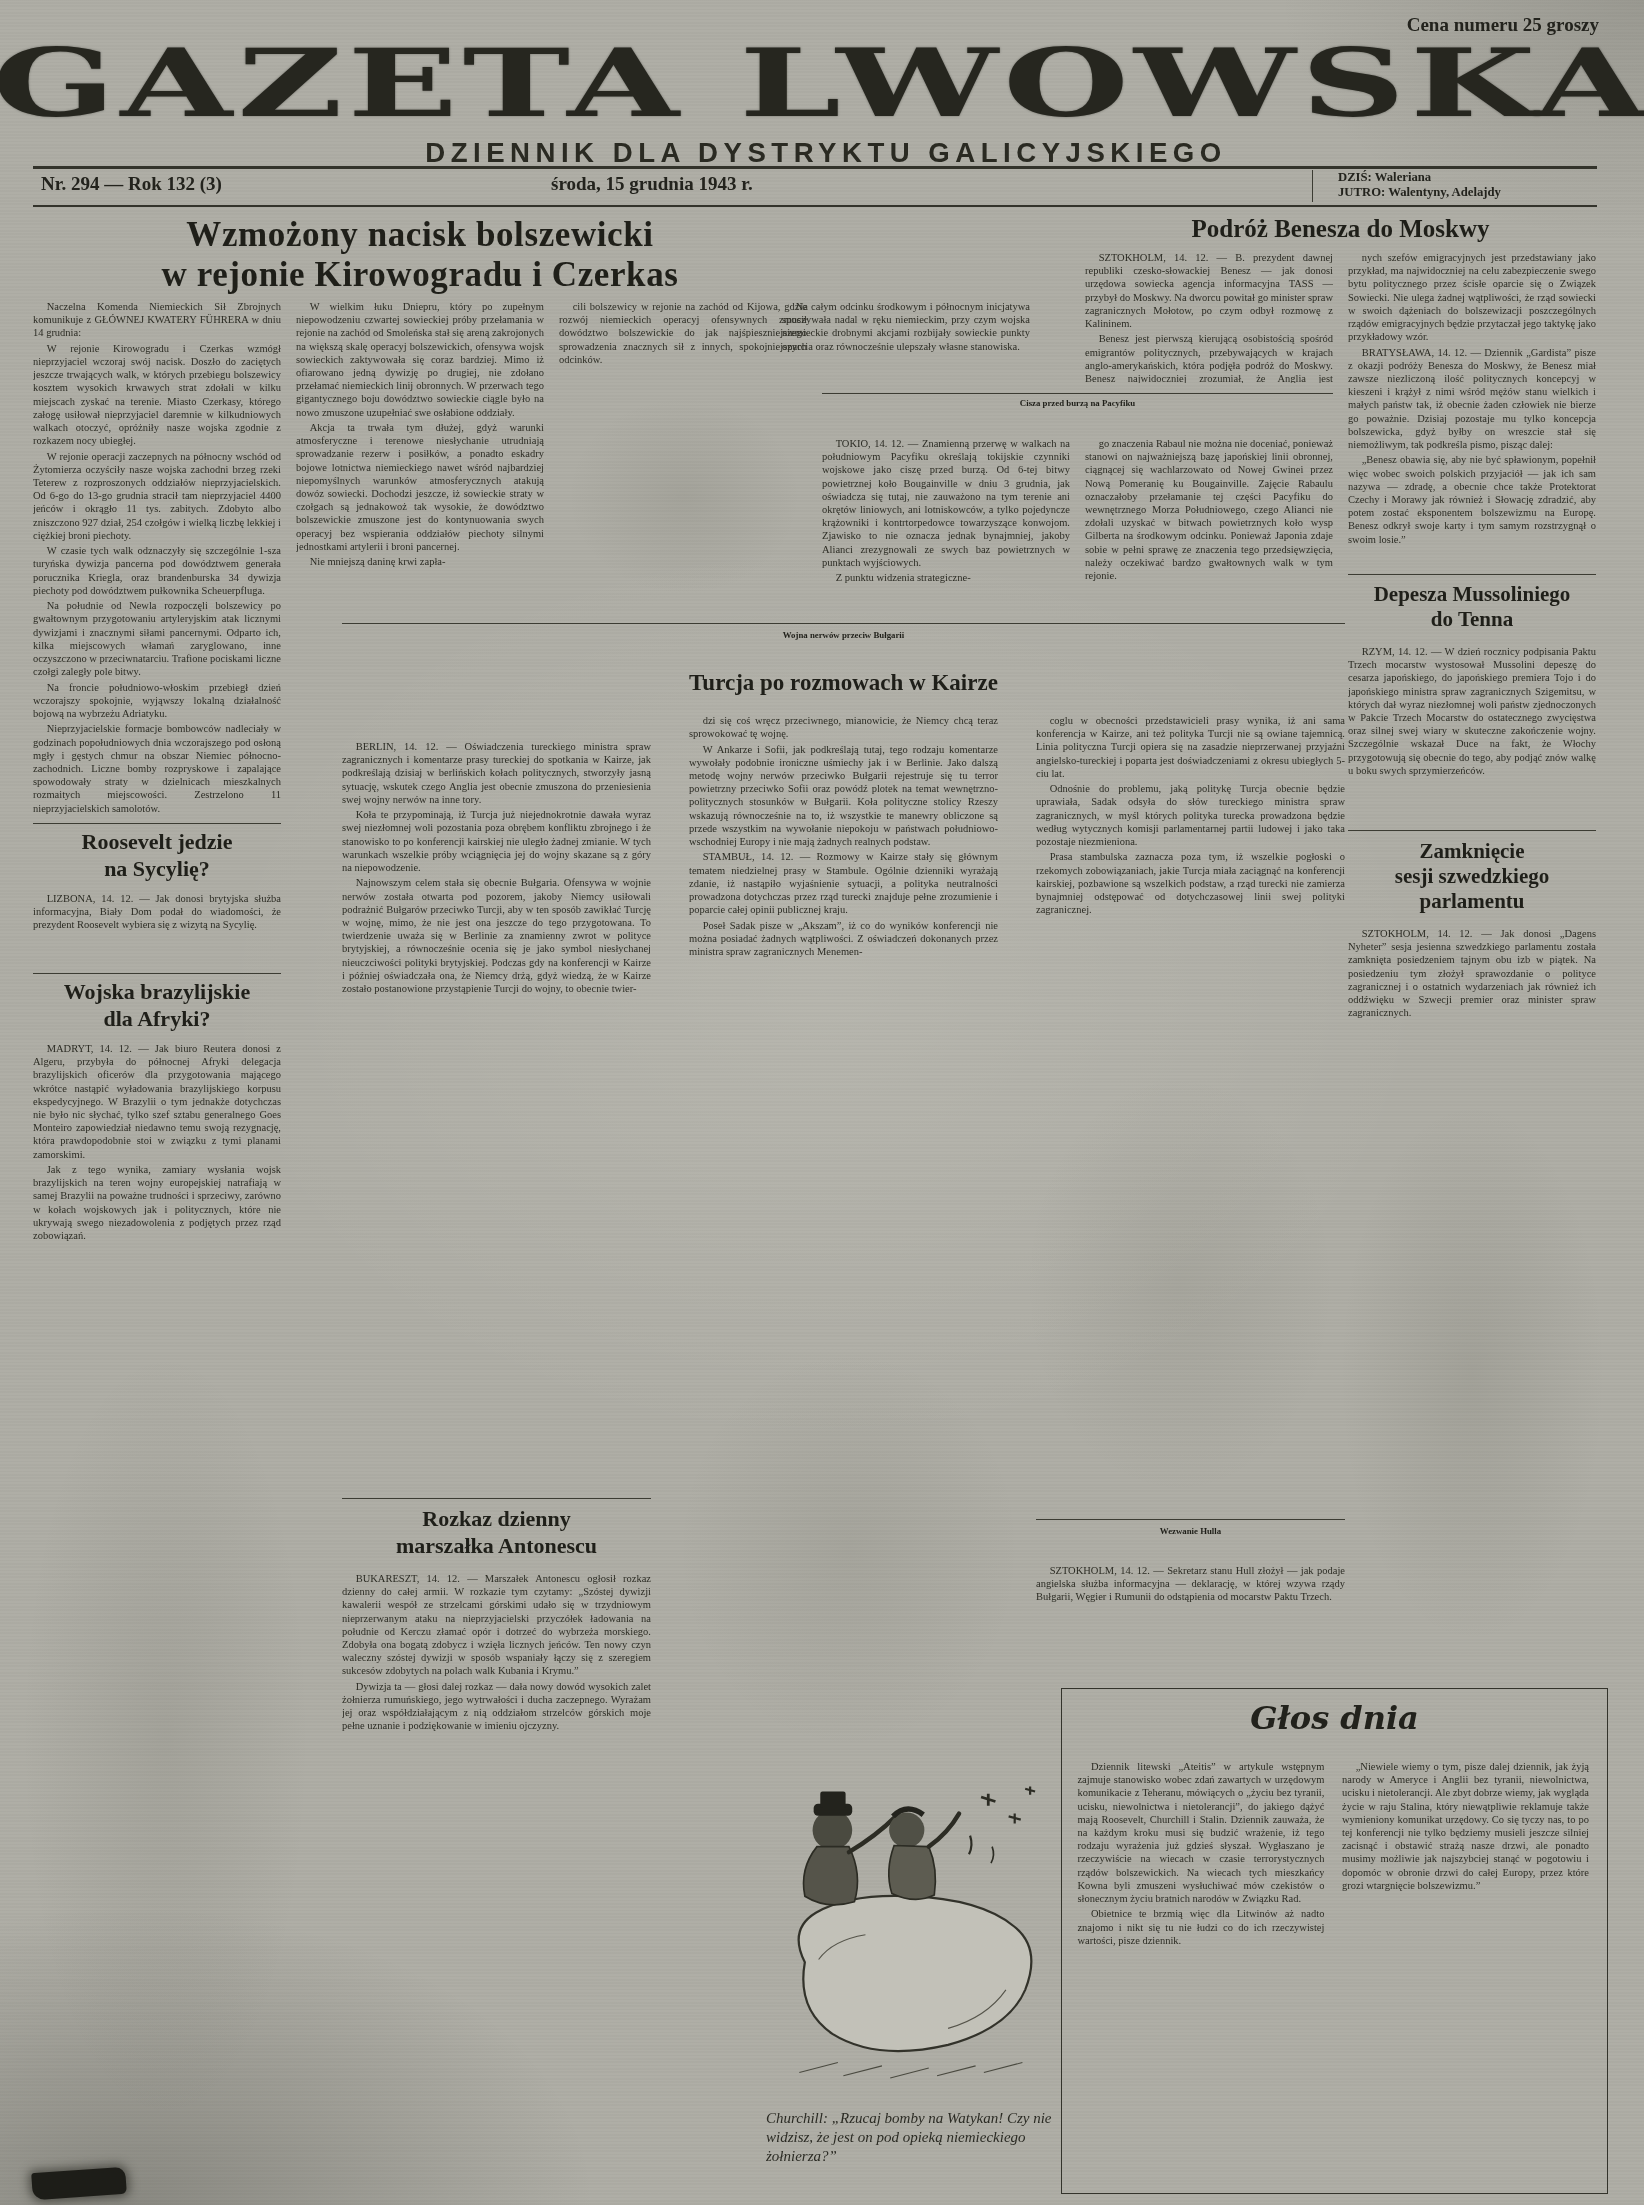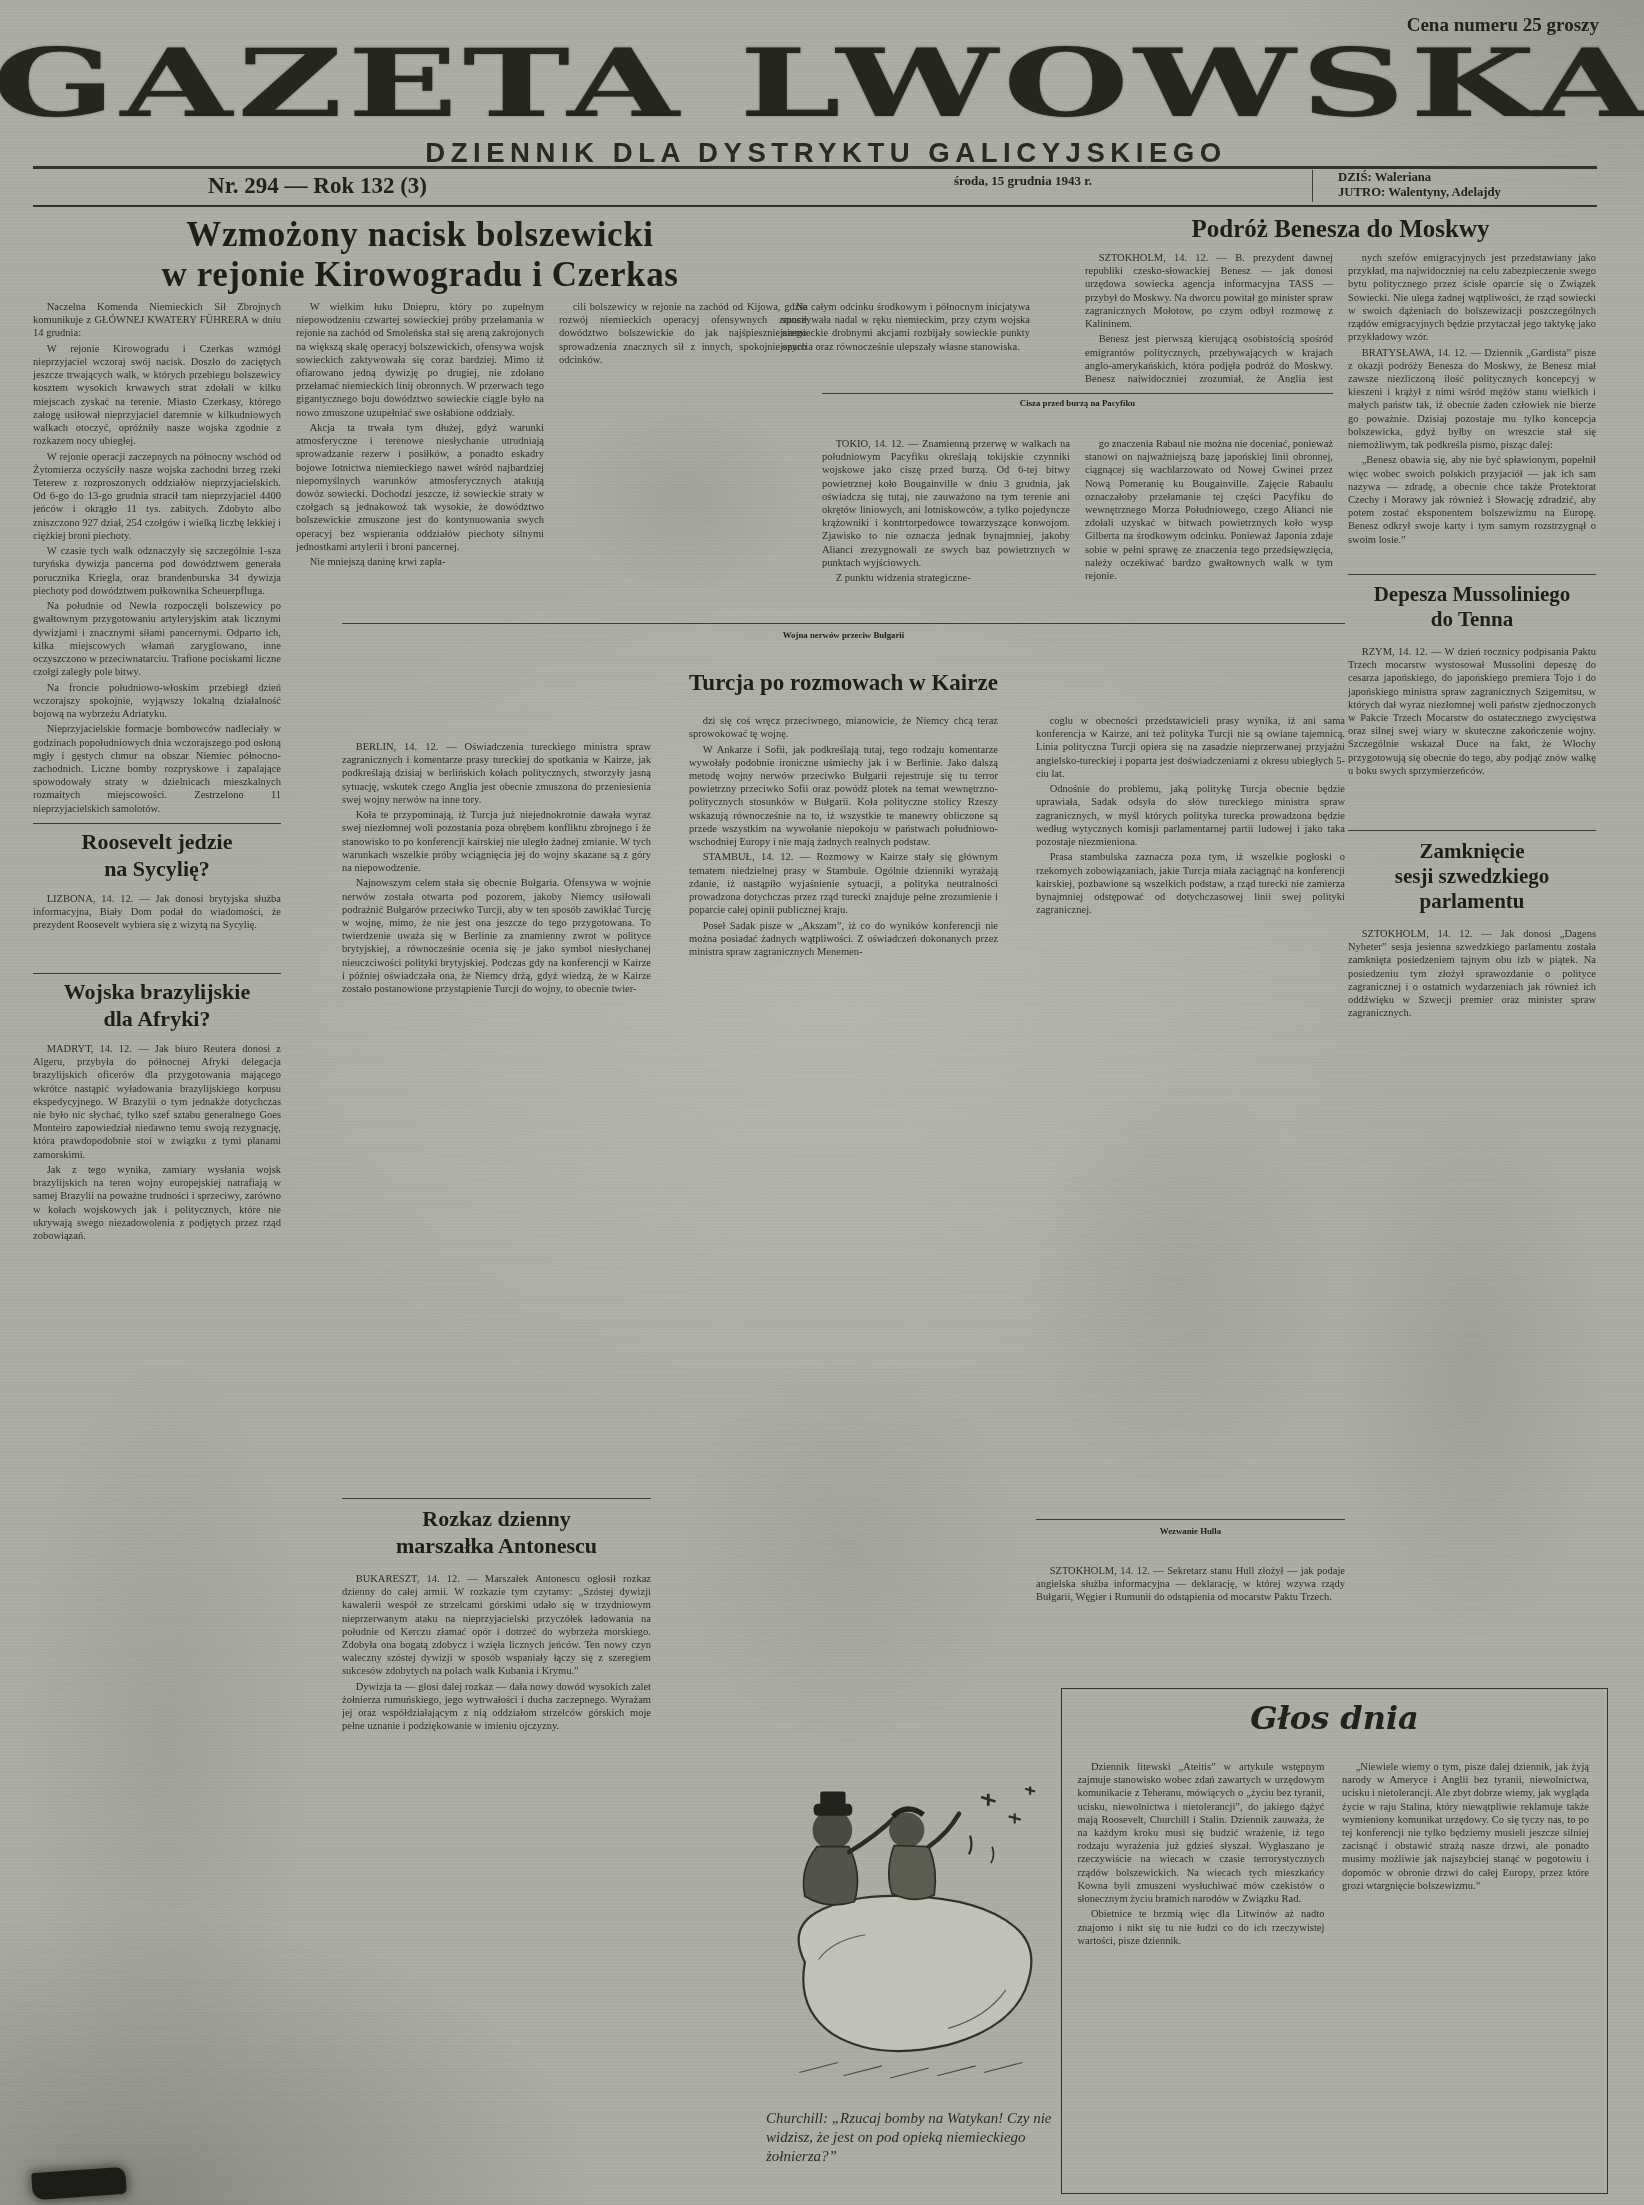--- a/index.html
+++ b/index.html
@@ -26,22 +26,22 @@
   .vrule{border-left:1.7px solid #3c3c33;}
   .masthead{
     width:100%;text-align:center;font-family:"DejaVu Serif", serif;font-weight:bold;
     font-size:93px;letter-spacing:3.3px;color:#26261f;white-space:nowrap;
     transform:scaleX(1.55);transform-origin:50% 50%;
     text-shadow:0 0 1.7px rgba(20,20,15,0.45);
   }
   .subtitle{width:100%;text-align:center;font-family:"Liberation Sans", sans-serif;
     font-weight:bold;font-size:27.6px;letter-spacing:5.5px;color:#2a2a22;}
   .price{font-weight:bold;font-size:19px;text-align:right;color:#23231d;}
-  .issue-cell{font-weight:bold;font-size:23px;color:#23231d;text-align:right;}
-  .date-cell{font-weight:bold;font-size:13px;text-align:right;color:#23231d;}
+  .issue-cell{font-weight:bold;font-size:19px;color:#23231d;}
+  .date-cell{font-weight:bold;font-size:19px;text-align:left;color:#23231d;}
   .saints{font-weight:bold;font-size:12.7px;line-height:15px;color:#23231d;padding-left:25px;}
   .stain{border-radius:50%;pointer-events:none;}
   .glosbox{border:1.7px solid #33332b;}
   .glos-title{font-family:"DejaVu Serif", serif;font-style:italic;font-weight:bold;
     font-size:32px;text-align:center;color:#22221c;}
   .caption{font-style:italic;font-size:15px;line-height:19px;text-align:left;color:#2b2b24;}
   .caption p{text-indent:0;margin:0;}
   .corner-mark{background:#1d1d18;transform:rotate(-4deg);border-radius:3.3px 10px 5.5px 12px;
     box-shadow:0 0 10px 3.3px rgba(25,25,20,0.5);}
 </style>

